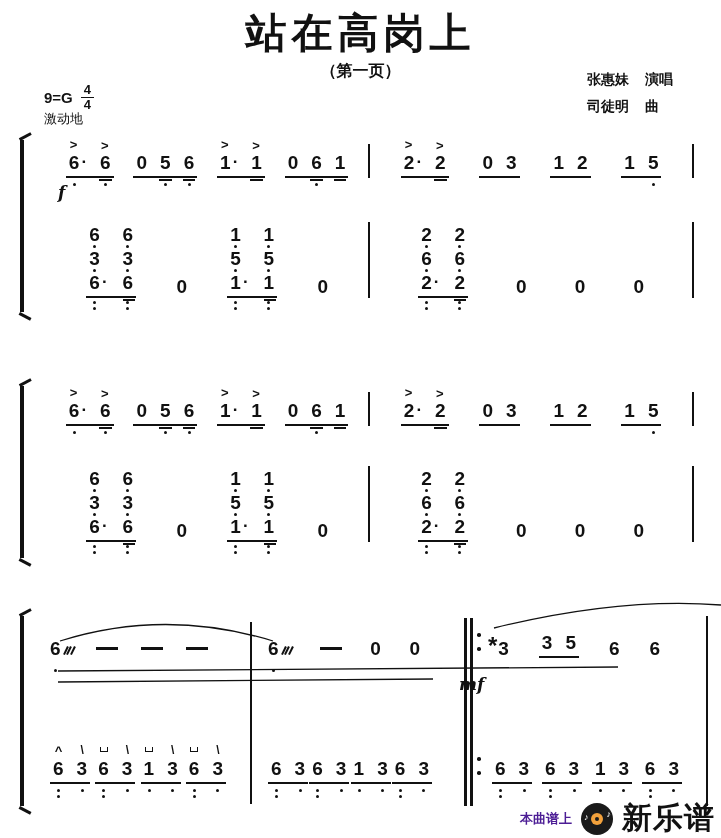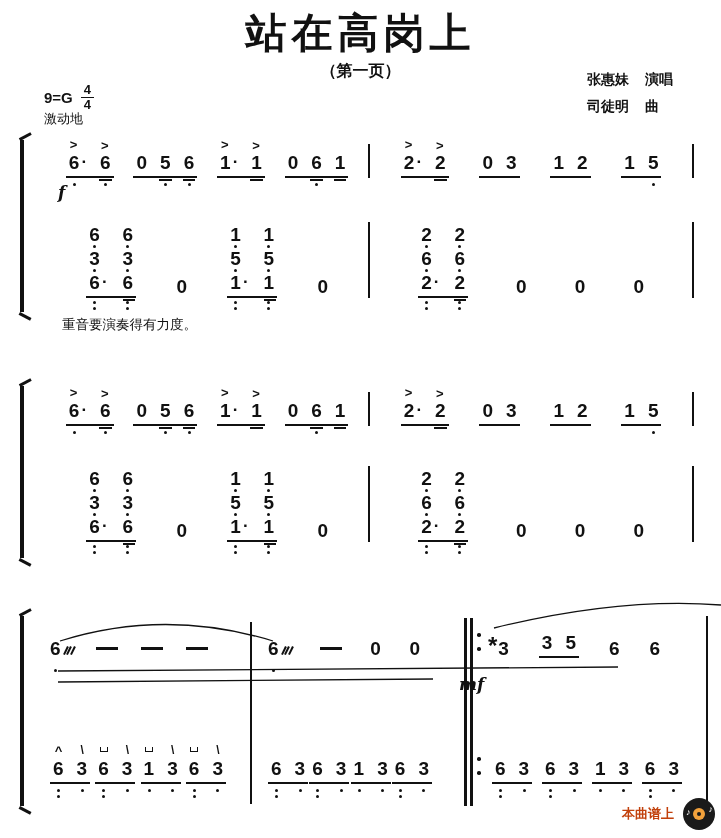--- a/index.html
+++ b/index.html
@@ -99,21 +99,21 @@
          font-style:italic; font-weight:700; font-size:17px; }
   #dyn-f { left:58px; top:182px; }
   #dyn-mf { left:459px; top:674px; }
   .note-text { position:absolute; left:62px; top:316px; font-size:13.5px; }
 
   .ovl { position:absolute; inset:0; pointer-events:none; }
 
   
   .footer { position:absolute; top:798px; right:6px; display:flex;
             align-items:center; gap:9px; }
-  .f-prefix { font-size:13px; font-weight:600; color:#c2410c; }
+  .f-prefix { font-size:13px; font-weight:600; color:#4c1d95; }
   .disc { position:relative; width:32px; height:32px; border-radius:50%;
           background:#1a1a1a; flex:none; }
   .disc::before { content:""; position:absolute; left:50%; top:50%; width:12px;
           height:12px; margin:-6px 0 0 -6px; border-radius:50%; background:#f2a13c; }
   .disc::after { content:""; position:absolute; left:50%; top:50%; width:4px;
           height:4px; margin:-2px 0 0 -2px; border-radius:50%; background:#1a1a1a; }
   .disc .dn { position:absolute; color:#fff; font-size:9px; line-height:1; }
   .dn1 { left:3px; top:10px; } .dn2 { right:2px; top:7px; }
   .brand { font-size:30px; font-weight:900; letter-spacing:1px; color:#111; }
 </style>
@@ -409,21 +409,20 @@
         </span>
         <span class="tok rest">
           <span class="dg">0</span>
         </span>
         <span class="tok rest">
           <span class="dg">0</span>
         </span>
       </div>
       <div class="bar"></div>
     </div>
-  <div class="note-text">重音要演奏得有力度。</div>
 
   <div class="brk" id="brk2"></div>
   <div class="mrow" id="s2-melody">
       <div class="meas">
         <span class="grp">
           <span class="tok">
             <span class="acc">&gt;</span>
             <span class="dg">6</span>
             <span class="da">·</span>
             <span class="ld">
@@ -960,15 +959,16 @@
     <path d="M58,671 L618,667" fill="none" stroke="#111" stroke-width="1.3"></path>
     <path d="M58,682 L433,679" fill="none" stroke="#111" stroke-width="1.3"></path>
   </svg>
 
   <div class="footer">
     <span class="f-prefix">本曲谱上</span>
     <span class="disc">
       <span class="dn dn1">♪</span>
       <span class="dn dn2">♪</span>
     </span>
+    <span class="brand">新乐谱</span>
   </div>
 
 </div>
 
 </body></html>

